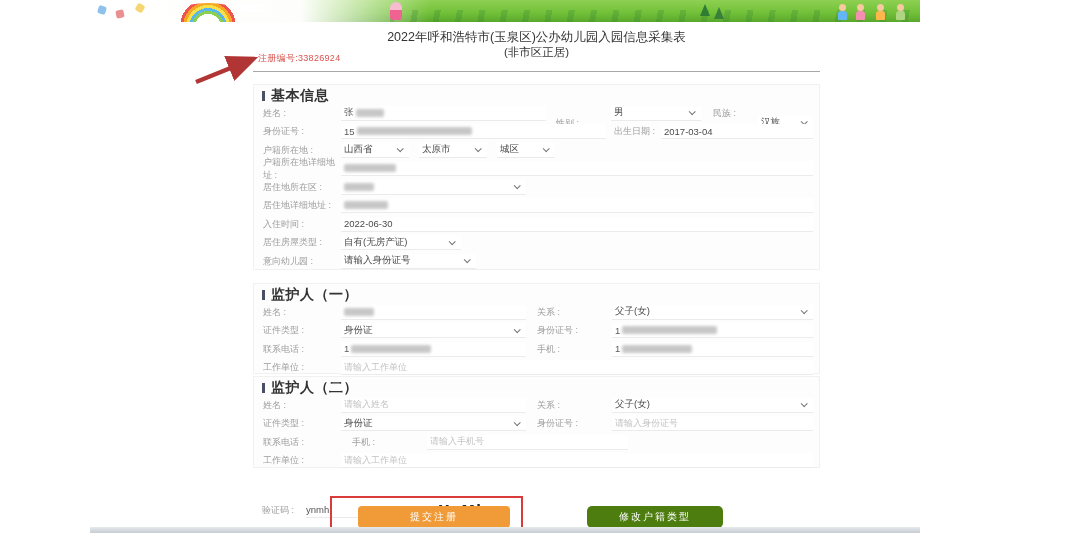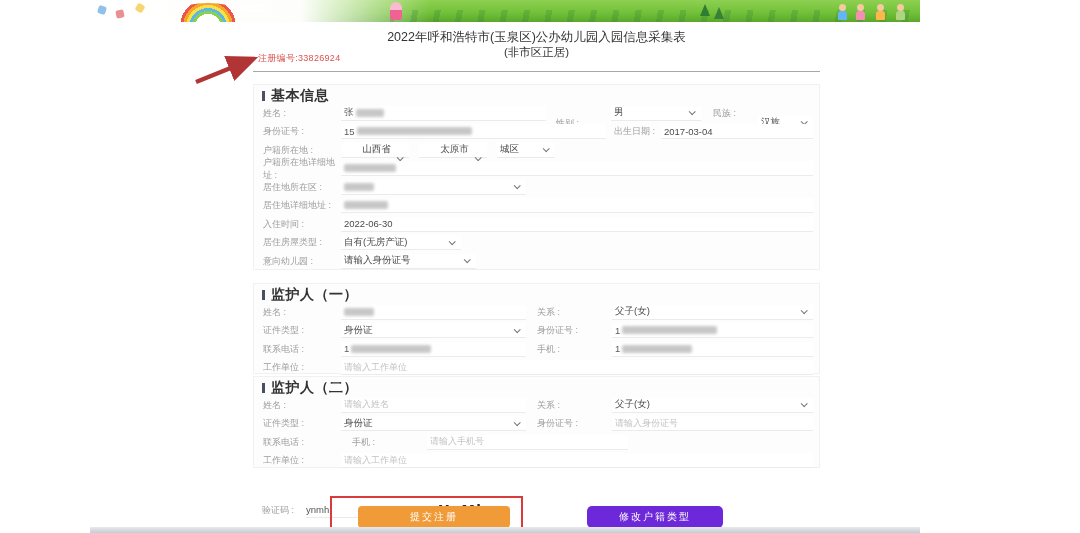--- a/index.html
+++ b/index.html
@@ -59,40 +59,40 @@
          padding-left:3px; flex:none; position:relative; background:#fff; }
   .fld.grow { flex:1; margin-right:6px; }
   .val { color:#4a4a4a; }
   .ph  { color:#c3c3c3; font-size:9px; }
   .pfx { color:#5a5a5a; margin-right:2px; }
   .mask { display:inline-block; height:8px; border-radius:2px; background:#c7c7c7; filter:blur(1.6px); }
   .chev { width:5px; height:5px; border-right:1.3px solid #777; border-bottom:1.3px solid #777;
           transform:rotate(45deg) translateY(-1px); margin-left:auto; margin-right:7px; flex:none; }
 
   .w205{width:205px;} .w265{width:265px;} .w90{width:90px;} .w55{width:55px;margin-top:20px;} .w45{width:45px;}
-  .w47{width:47px;} .w152{width:152px;} .w68{width:68px;flex-direction:column;} .w58{width:58px;} .w120{width:120px;gap:16px;}
+  .w47{width:47px;} .w152{width:152px;} .w68{width:68px;} .w58{width:58px;} .w120{width:120px;gap:16px;}
   .w135{width:135px;} .w185{width:185px;} .w75{width:75px;} .w201{width:201px;}
   .ml8{margin-left:8px;} .ml10{margin-left:10px;} .ml11{margin-left:11px;} .ml12{margin-left:12px;}
   .mw28{width:28px;} .mw30{width:30px;} .mw44{width:44px;} .mw52{width:52px;} .mw70{width:70px;}
   .mw80{width:80px;} .mw95{width:95px;} .mw115{width:115px;}
 
   
   .captcha-row { position:absolute; left:253px; top:500px; width:567px; display:flex; align-items:center;
                  height:20px; padding-left:9px; }
   .captcha-row .lbl { width:44px; }
   .captcha-input { width:115px; height:16px; border:none; border-bottom:1px solid #eaeaea; outline:none;
                    font-size:9.5px; color:#555; font-family:inherit; background:#fff; }
   .captcha-img { margin-left:18px; font-size:13.5px; font-weight:bold; color:#2b2b2b; letter-spacing:1.5px;
                  font-family:"DejaVu Sans", sans-serif; cursor:pointer; }
 
   
   .btn { position:absolute; top:506px; height:22px; border:none; border-radius:4px; color:#fff;
          font-size:10px; letter-spacing:2px; font-family:inherit; cursor:pointer; }
   .btn-submit { left:358px; width:152px; background:#f09a38; }
-  .btn-modify { left:587px; width:136px; background:#6d28d9; border-radius:5px; }
+  .btn-modify { left:587px; width:136px; background:#4d7c0f; border-radius:5px; }
   .hl-rect { position:absolute; left:330px; top:496px; width:193px; height:36px;
              border:2px solid #d93a3a; pointer-events:none; }
 
   .footer-bar { position:absolute; left:90px; top:527px; width:830px; height:6px;
                 background:linear-gradient(#e6eaed,#c6ccd2); }
 </style>
 </head>
 <body>
 
 <div class="canvas">

